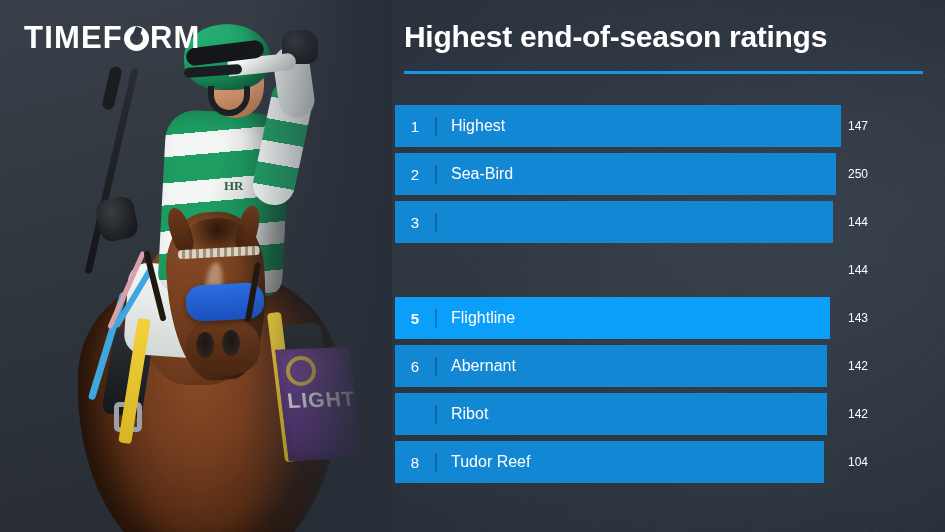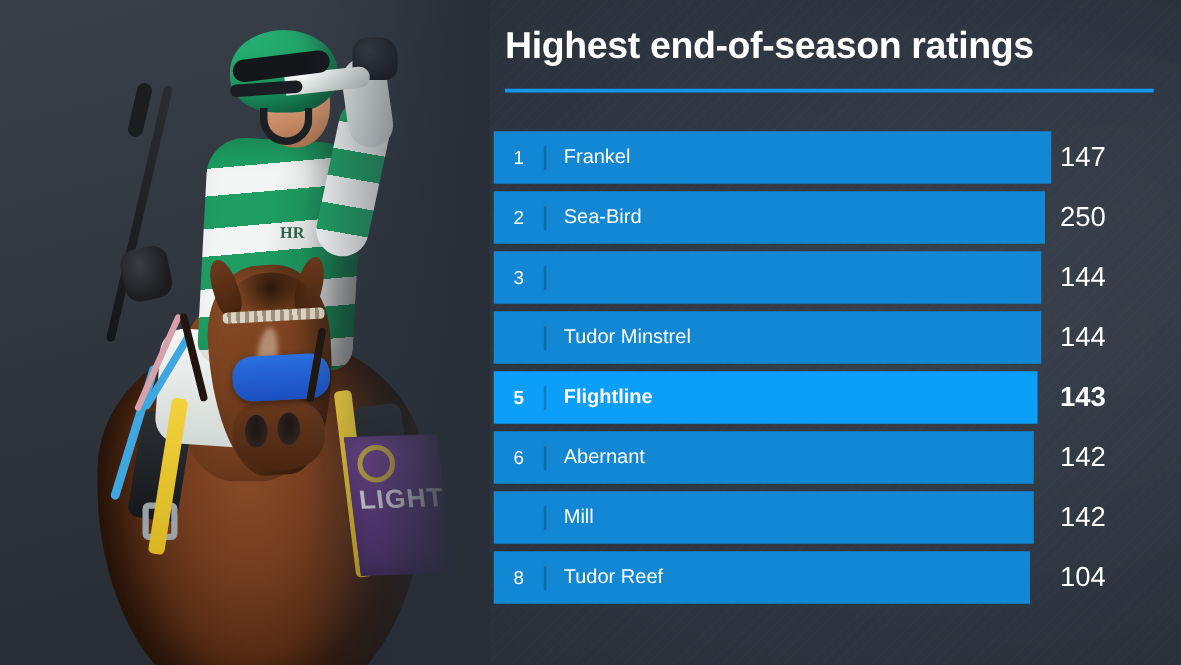--- a/index.html
+++ b/index.html
@@ -458,34 +458,34 @@
     flex: 0 0 auto;
   }
 
   .horse-name {
     margin-left: 14px;
     color: #ffffff;
     font-size: 16px;
     font-weight: 400;
     white-space: nowrap;
   }
-  .row.highlight .horse-name { font-weight: 700; }
+  .row.highlight .horse-name { font-weight: 400; }
 
   .rating {
     position: absolute;
     top: 0;
     left: 453px;
     height: 42px;
     display: flex;
     align-items: center;
     color: #ffffff;
-    font-size: 22px;
+    font-size: 12px;
     font-weight: 400;
   }
-  .row.highlight .rating { font-weight: 700; }
+  .row.highlight .rating { font-weight: 400; }
 </style>
 </head>
 <body>
 
 <div id="stage">
 
   <div id="bg-texture"></div>
   <div id="bg-arcs"></div>
 
   <div id="photo">
@@ -539,56 +539,58 @@
 
     <div class="rein r1"></div>
     <div class="rein r2"></div>
     <div class="strap-pink"></div>
     <div class="strap-dark s1"></div>
     <div class="strap-dark s2"></div>
 
     <div class="fade"></div>
   </div>
 
+  <div id="logo">
+    <span class="logo-text">
+      <span>TIMEF</span>
+        <span class="logo-o"></span>
+        <span>RM</span>
+    </span>
+  </div>
 
   <div id="panel">
 
     <div id="title">Highest end-of-season ratings</div>
     <div id="title-rule"></div>
 
     <div id="chart">
         <div class="row">
           <div class="bar" style="width: 446px;">
             <span class="rank">1</span>
             <span class="divider"></span>
-            <span class="horse-name">Frankel</span>
+            <span class="horse-name">Highest</span>
           </div>
           <span class="rating">147</span>
         </div>
         <div class="row">
           <div class="bar" style="width: 441px;">
             <span class="rank">2</span>
             <span class="divider"></span>
             <span class="horse-name">Sea-Bird</span>
           </div>
           <span class="rating">250</span>
         </div>
         <div class="row">
           <div class="bar" style="width: 438px;">
             <span class="rank">3</span>
             <span class="divider"></span>
           </div>
           <span class="rating">144</span>
         </div>
         <div class="row">
-          <div class="bar" style="width: 438px;">
-            <span class="rank"></span>
-            <span class="divider"></span>
-            <span class="horse-name">Tudor Minstrel</span>
-          </div>
           <span class="rating">144</span>
         </div>
         <div class="row highlight">
           <div class="bar" style="width: 435px;">
             <span class="rank">5</span>
             <span class="divider"></span>
             <span class="horse-name">Flightline</span>
           </div>
           <span class="rating">143</span>
         </div>
@@ -597,21 +599,21 @@
             <span class="rank">6</span>
             <span class="divider"></span>
             <span class="horse-name">Abernant</span>
           </div>
           <span class="rating">142</span>
         </div>
         <div class="row">
           <div class="bar" style="width: 432px;">
             <span class="rank"></span>
             <span class="divider"></span>
-            <span class="horse-name">Mill</span>
+            <span class="horse-name">Ribot</span>
           </div>
           <span class="rating">142</span>
         </div>
         <div class="row">
           <div class="bar" style="width: 429px;">
             <span class="rank">8</span>
             <span class="divider"></span>
             <span class="horse-name">Tudor Reef</span>
           </div>
           <span class="rating">104</span>

